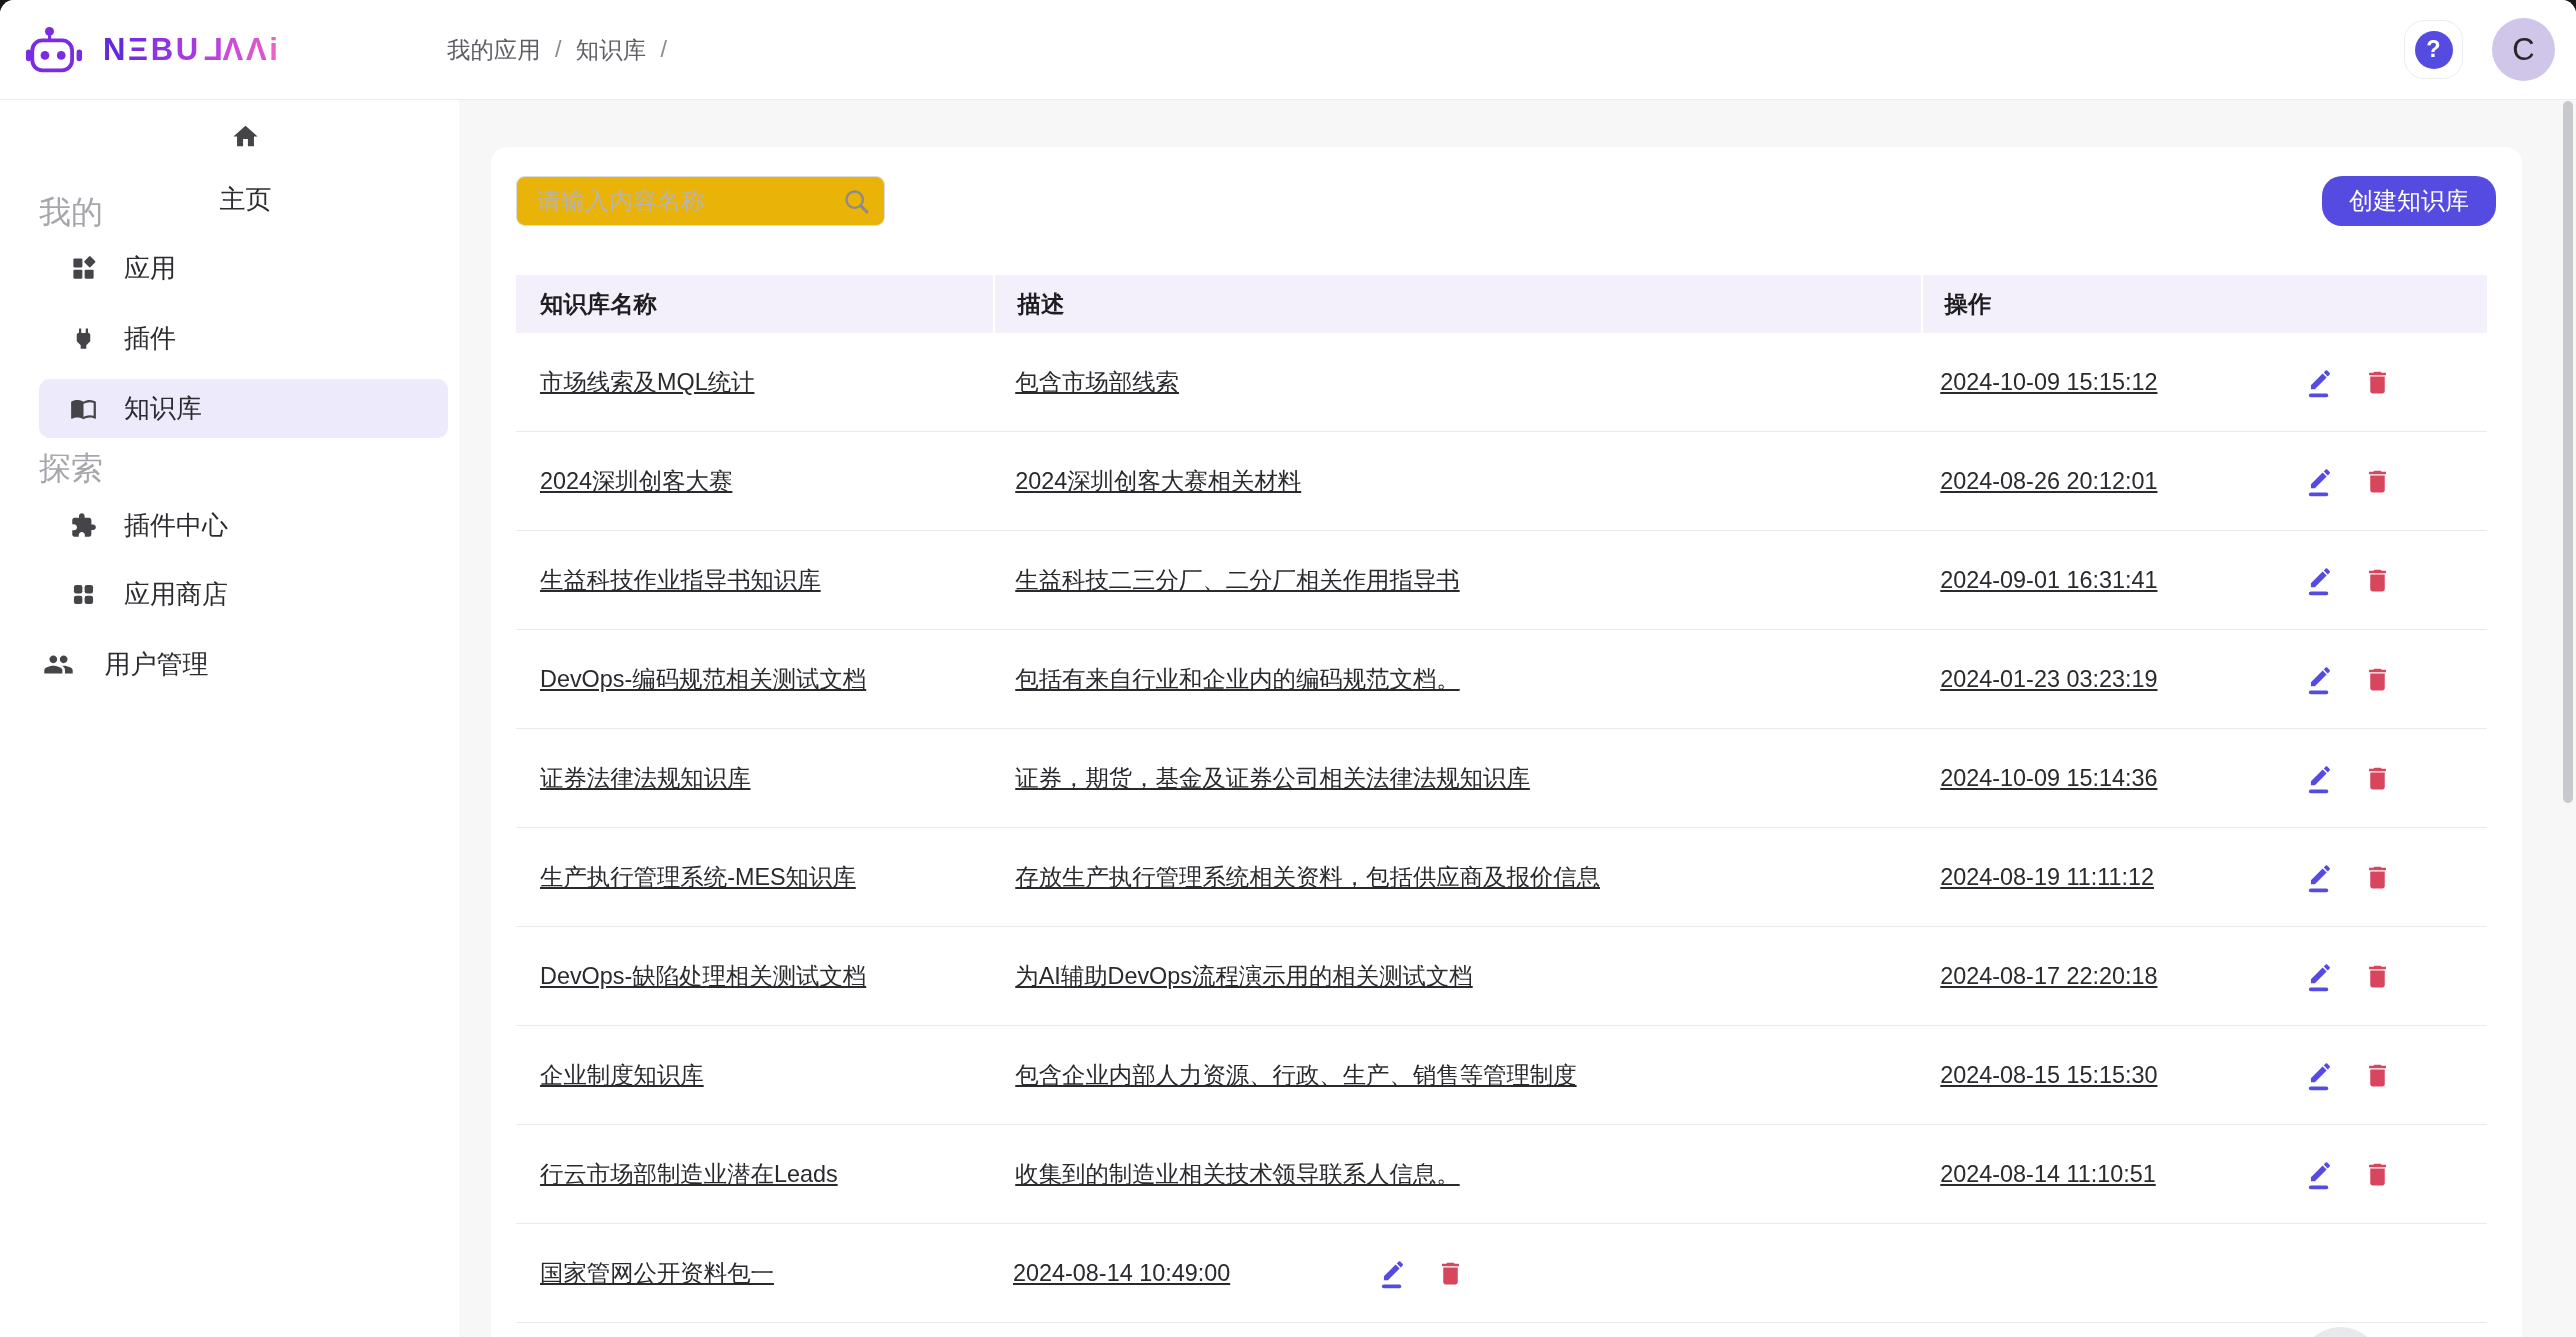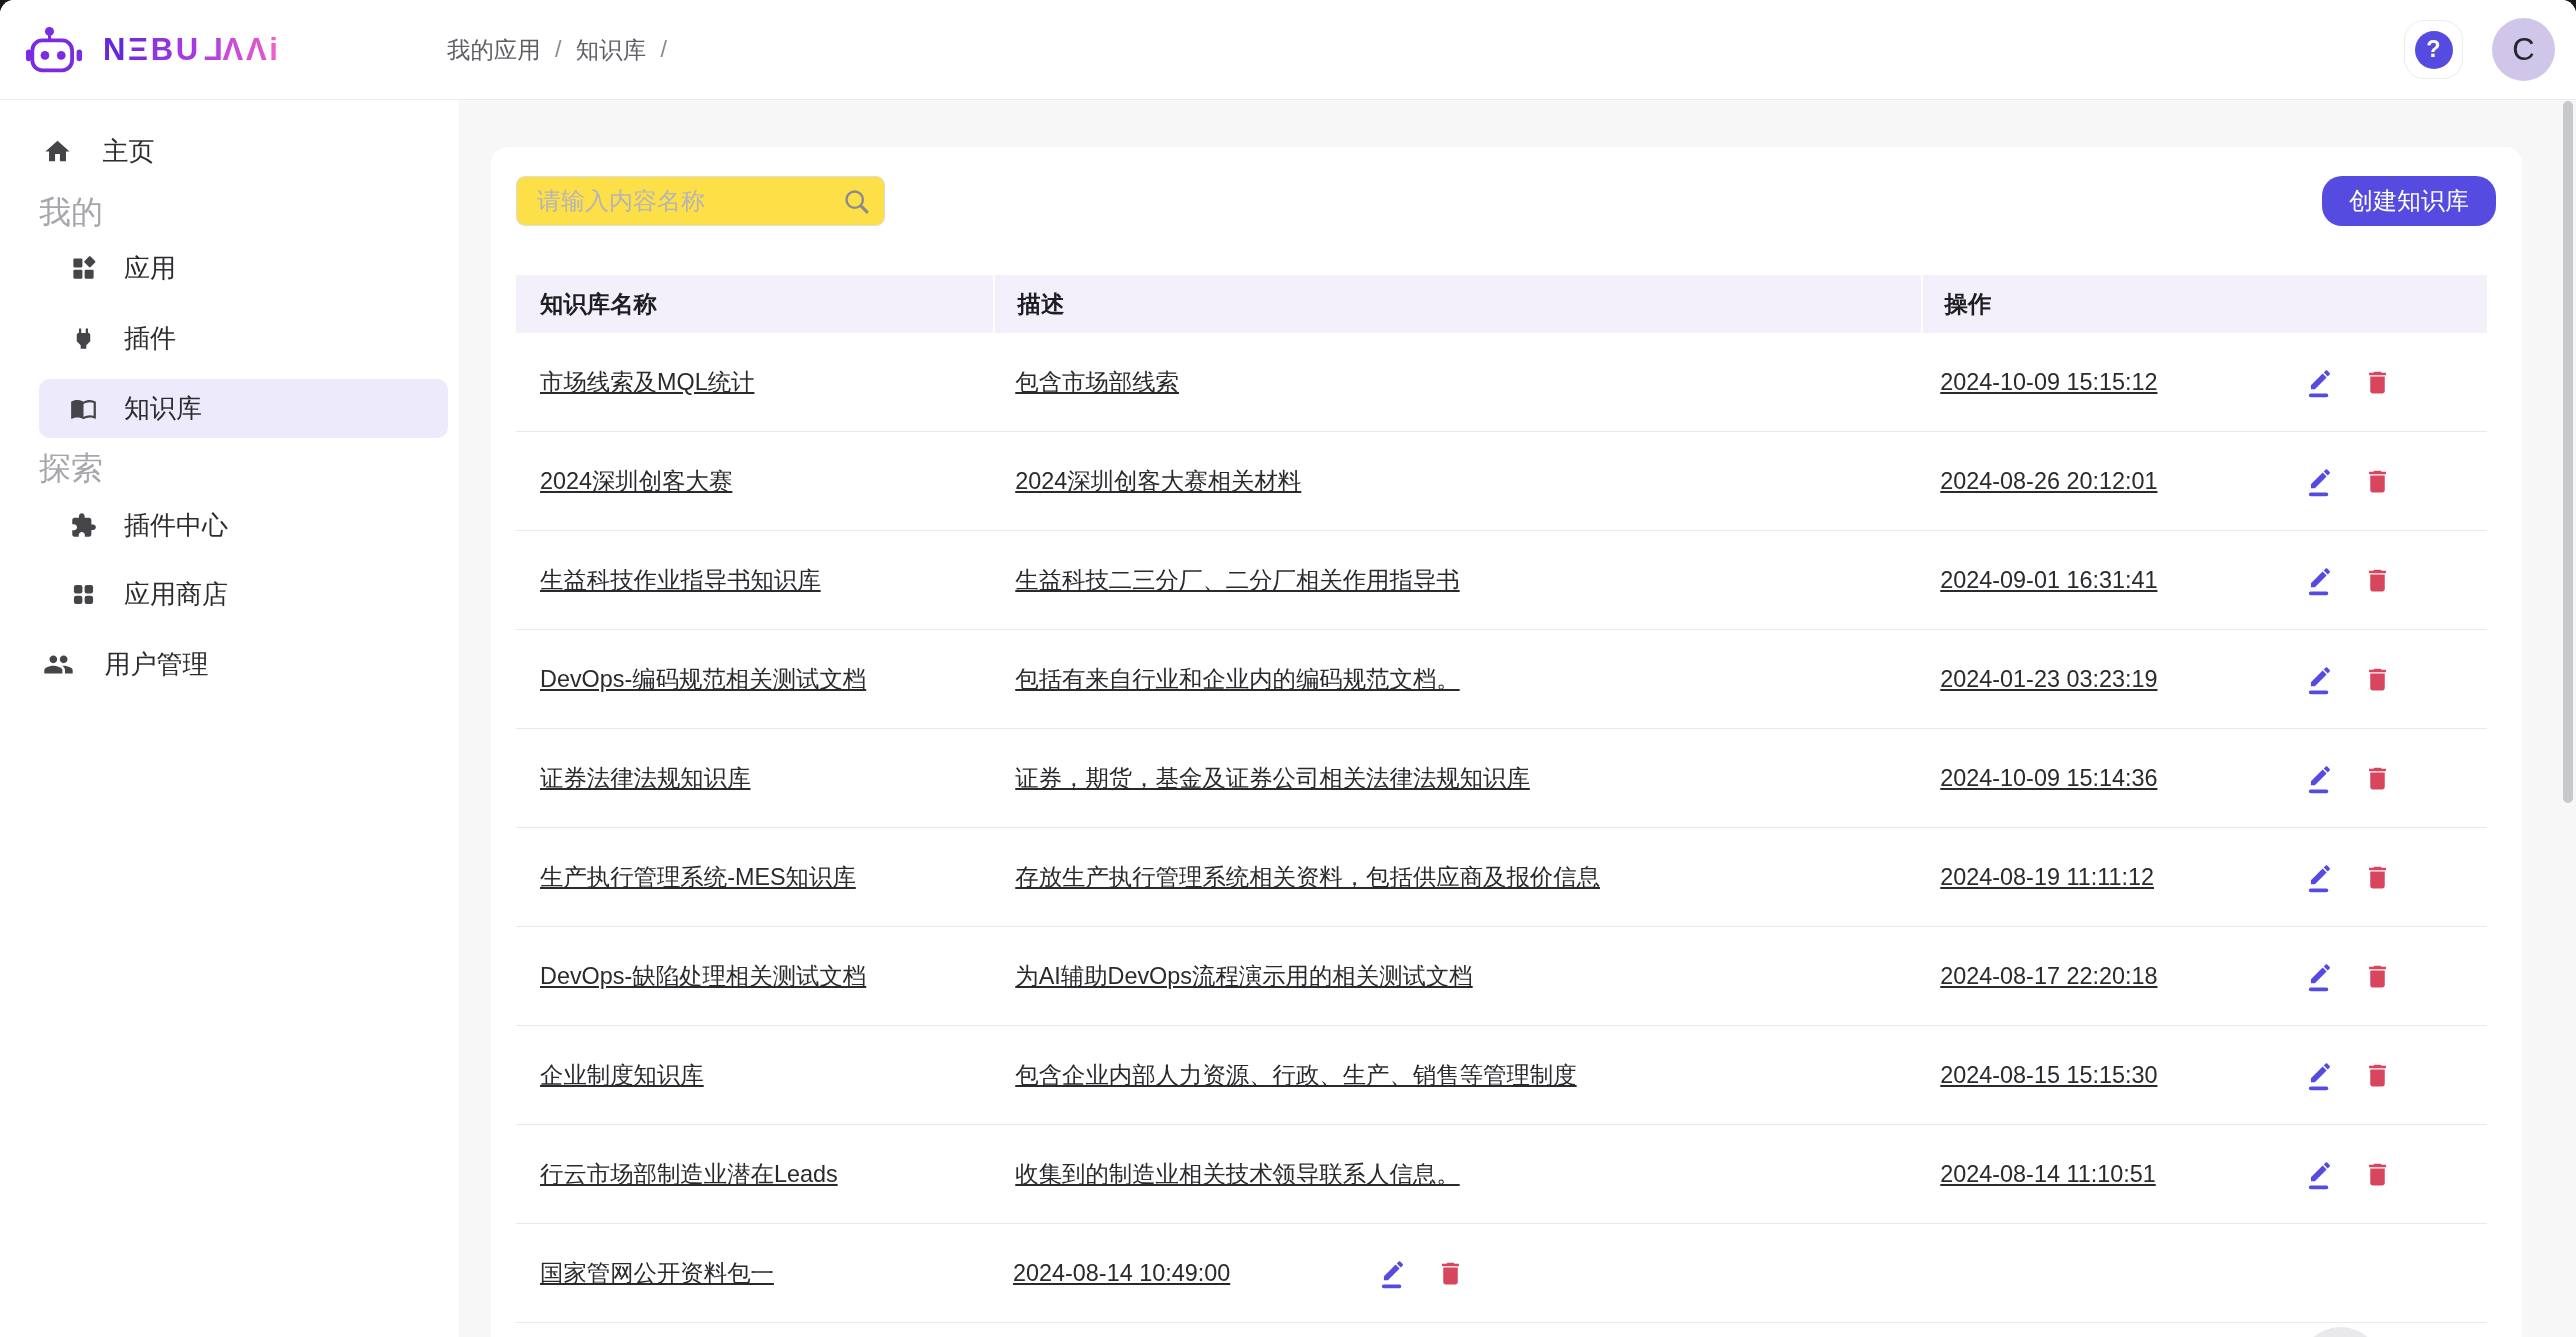--- a/index.html
+++ b/index.html
@@ -39,40 +39,40 @@
   }
   
   .sidebar{
     position:absolute;top:99px;left:0;bottom:0;width:459px;background:#fff;
     box-sizing:border-box;padding-top:23.4px;z-index:5;
   }
   .side-item{
     height:59px;margin:10.8px 10.8px 0 39px;border-radius:10.8px;display:flex;align-items:center;
     gap:31px;padding-left:3.6px;font-size:26px;color:#2c2c30;cursor:pointer;
   }
-  .side-item:first-child{margin-top:0;}
+  .side-item:first-child{margin-top:0;flex-direction:column;}
   .side-item.indent{padding-left:31px;gap:27px;}
   .side-item.selected{background:#edeafb;}
   .side-icon{display:flex;align-items:center;justify-content:center;color:#454549;}
   .side-label-text{white-space:nowrap;}
   .side-section{
     margin:16px 0 0 39px;height:31px;display:flex;align-items:center;
     font-size:32px;color:#a6a6ac;
   }
   
   .main{position:absolute;left:459px;top:99px;right:0;bottom:0;}
   .card{
     position:absolute;left:32px;top:48px;width:2031px;height:1278px;background:#fff;
     border-radius:16px;box-sizing:border-box;padding:29px 26px 0 25px;
   }
   .card-head{display:flex;justify-content:space-between;align-items:center;}
   .search-box{position:relative;width:369px;height:50px;}
   .search-box input{
     width:100%;height:100%;box-sizing:border-box;border:1.8px solid #dcdcdf;border-radius:9px;
-    padding:0 56px 0 20px;font-size:24px;color:#333;outline:none;background:#fde047;
+    padding:0 56px 0 20px;font-size:24px;color:#333;outline:none;background:#eab308;
     font-family:inherit;
   }
   .search-box input::placeholder{color:#b4b4b9;}
   .search-icon{position:absolute;right:14.4px;top:10.8px;}
   .create-btn{
     height:50px;padding:0 27px;background:var(--accent);color:#fff;font-size:24px;
     border:none;border-radius:20px;cursor:pointer;font-family:inherit;
   }
   .table{margin-top:49px;width:1971px;}
   .thead{display:flex;height:58px;background:#f3f0fb;}

